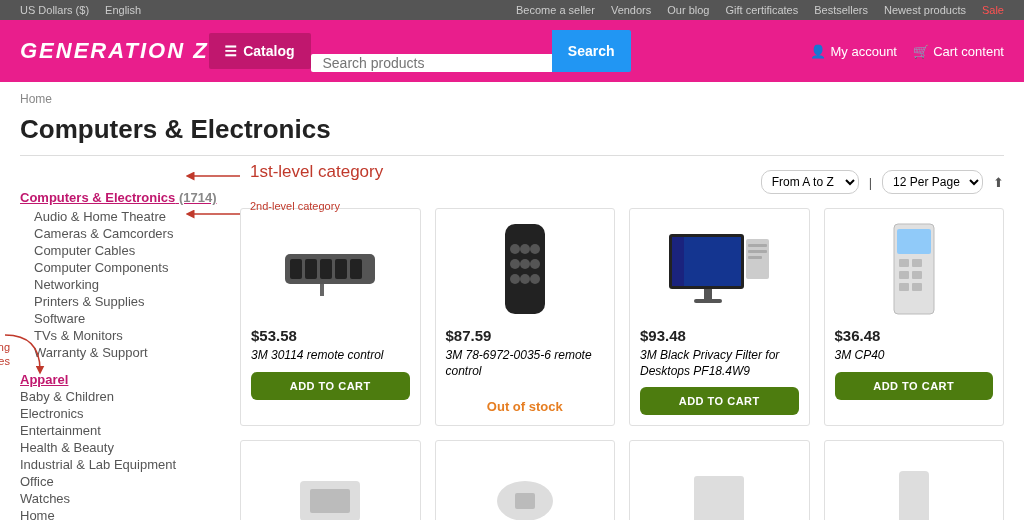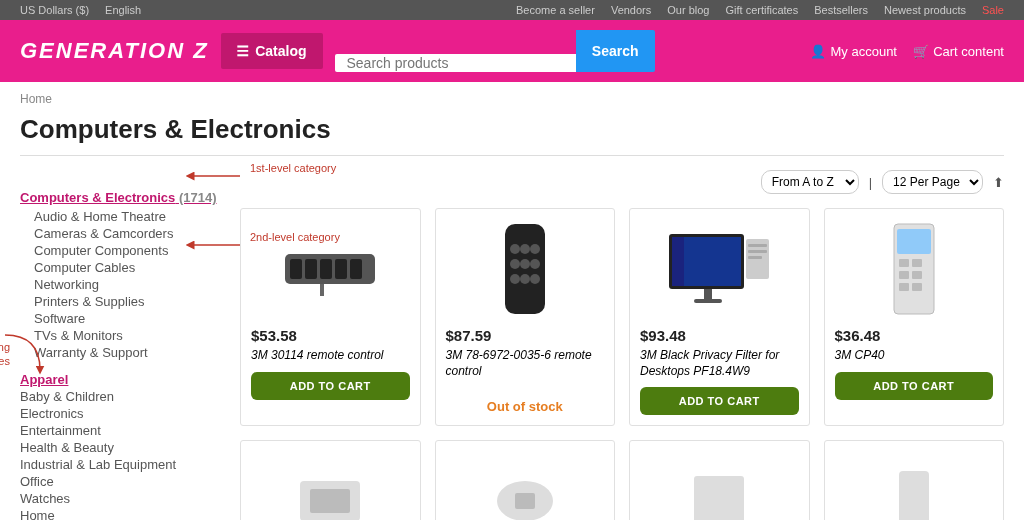--- a/index.html
+++ b/index.html
@@ -17,21 +17,20 @@
     }
     .top-bar-left, .top-bar-right { display: flex; gap: 16px; align-items: flex-start; }
     .top-bar a { color: #ccc; text-decoration: none; }
 
     
     .header {
       background: #e91e8c;
       padding: 10px 20px;
       display: flex;
       align-items: center;
-      gap: 12px;
     }
     .logo {
       color: #fff;
       font-size: 22px;
       font-weight: 900;
       letter-spacing: 2px;
       font-style: italic;
       text-transform: uppercase;
       white-space: nowrap;
     }
@@ -280,55 +279,55 @@
 <div class="main-content">
   <div class="breadcrumb">
     <a href="#" style="color:#888; text-decoration:none;">Home</a>
   </div>
   <h1 class="page-title">Computers &amp; Electronics</h1>
 
   <div class="content-area">
 
     <div class="sidebar" style="position:relative;">
 
-      <div style="position:absolute; top:-8px; left:230px; color:#c0392b; font-size:11px; white-space:nowrap; pointer-events:none;">
+      <div style="position:absolute; top:-8px; left:230px; color:#c0392b; font-size:17px; white-space:nowrap; pointer-events:none;">
         <span>1st-level category</span>
         <svg width="60" height="20" style="position:absolute;left:-65px;top:4px;">
             <line x1="55" y1="10" x2="5" y2="10" stroke="#c0392b" stroke-width="1.5" marker-end="url(#arr)"></line>
             <defs>
               <marker id="arr" markerWidth="6" markerHeight="6" refX="3" refY="3" orient="auto">
                 <path d="M0,0 L0,6 L6,3 z" fill="#c0392b"></path>
               </marker>
             </defs>
           </svg>
       </div>
 
       <div style="margin-top:20px;">
         <div class="sidebar-category-title">
           <span>Computers &amp; Electronics</span>
           <span class="count">(1714)</span>
         </div>
 
-        <div style="position:absolute; top:30px; left:230px; color:#c0392b; font-size:11px; white-space:nowrap; pointer-events:none;margin-top:31px;">
+        <div style="position:absolute; top:30px; left:230px; color:#c0392b; font-size:11px; white-space:nowrap; pointer-events:none;">
           <span>2nd-level category</span>
           <svg width="60" height="20" style="position:absolute;left:-65px;top:4px;">
               <line x1="55" y1="10" x2="5" y2="10" stroke="#c0392b" stroke-width="1.5" marker-end="url(#arr2)"></line>
               <defs>
                 <marker id="arr2" markerWidth="6" markerHeight="6" refX="3" refY="3" orient="auto">
                   <path d="M0,0 L0,6 L6,3 z" fill="#c0392b"></path>
                 </marker>
               </defs>
             </svg>
         </div>
 
         <div id="subcategories-container">
             <div class="sidebar-subcategory"><a href="#">Audio &amp; Home Theatre</a></div>
             <div class="sidebar-subcategory"><a href="#">Cameras &amp; Camcorders</a></div>
+            <div class="sidebar-subcategory"><a href="#">Computer Cables</a></div>
             <div class="sidebar-subcategory"><a href="#">Computer Components</a></div>
-            <div class="sidebar-subcategory"><a href="#">Computer Cables</a></div>
             <div class="sidebar-subcategory"><a href="#">Networking</a></div>
             <div class="sidebar-subcategory"><a href="#">Printers &amp; Supplies</a></div>
             <div class="sidebar-subcategory"><a href="#">Software</a></div>
             <div class="sidebar-subcategory"><a href="#">TVs &amp; Monitors</a></div>
             <div class="sidebar-subcategory"><a href="#">Warranty &amp; Support</a></div>
           </div>
       </div>
 
       <div style="position:absolute; top:170px; left:-80px; color:#c0392b; font-size:11px; text-align:right; pointer-events:none; width:70px; line-height:1.3;">
         sibling<br>categories

